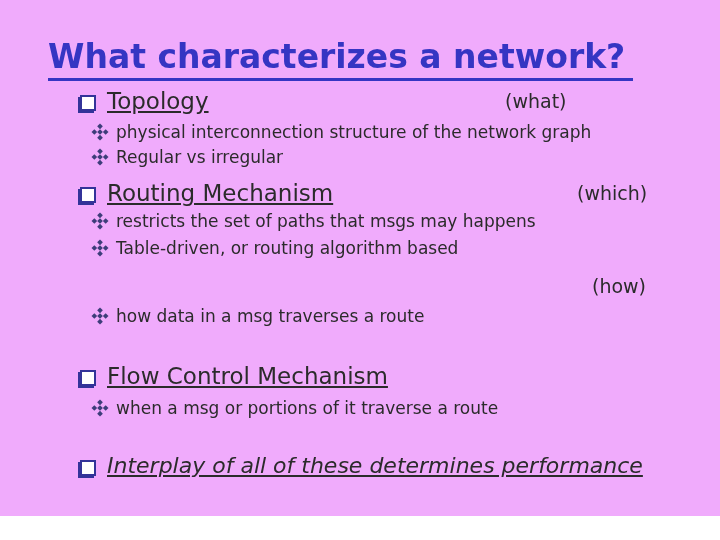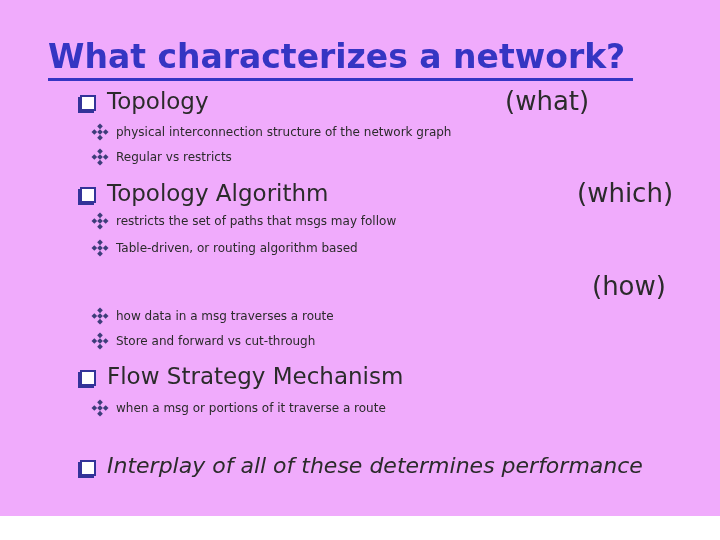--- a/index.html
+++ b/index.html
@@ -27,48 +27,49 @@
   
   .l1 {
     position: absolute;
     left: 78px;
     display: flex;
     align-items: flex-start;
     white-space: nowrap;
     font-size: 23px;
     line-height: 28px;
     color: #2b2b2b;
+    text-decoration: underline;
   }
   .l1 .label { margin-left: 11px; }
   .l1.italic .label { font-style: italic; font-size: 22px; text-align: right; }
   
   .sq {
     flex: 0 0 auto;
     width: 12px; height: 12px;
     margin-top: 8px; margin-left: 2px;
     border: 2px solid #333399;
     background: #ffffff;
     box-shadow: -2px 2px 0 #333399;
   }
   
   .paren {
     position: absolute;
-    font-size: 26px;
+    font-size: 19px;
     line-height: 28px;
     color: #2b2b2b;
     white-space: nowrap;
   }
   
   .l2 {
     position: absolute;
     left: 94px;
     display: flex;
     align-items: flex-start;
     white-space: nowrap;
-    font-size: 12px;
+    font-size: 17px;
     line-height: 22px;
     color: #2b2b2b;
   }
   .l2 .stext { margin-left: 14px; }
   
   .dm {
     flex: 0 0 auto;
     width: 4px; height: 4px;
     margin-top: 9px; margin-left: 4px;
     background: #3d3d7a;
@@ -88,50 +89,46 @@
     <span class="sq"></span>
     <span class="label">Topology</span>
   </div>
   <div class="paren" style="top:87px; left:505px">(what)</div>
   <div class="l2" style="top:121px">
     <span class="dm"></span>
     <span class="stext">physical interconnection structure of the network graph</span>
   </div>
   <div class="l2" style="top:146px">
     <span class="dm"></span>
-    <span class="stext">Regular vs restricts</span>
+    <span class="stext">Regular vs irregular</span>
   </div>
 
   <div class="l1" style="top:179px">
     <span class="sq"></span>
-    <span class="label">Topology Algorithm</span>
+    <span class="label">Routing Mechanism</span>
   </div>
   <div class="paren" style="top:179px; left:577px">(which)</div>
   <div class="l2" style="top:210px">
     <span class="dm"></span>
-    <span class="stext">restricts the set of paths that msgs may follow</span>
+    <span class="stext">restricts the set of paths that msgs may happens</span>
   </div>
   <div class="l2" style="top:237px">
     <span class="dm"></span>
     <span class="stext">Table-driven, or routing algorithm based</span>
   </div>
 
   <div class="paren" style="top:272px; left:592px">(how)</div>
   <div class="l2" style="top:305px">
     <span class="dm"></span>
     <span class="stext">how data in a msg traverses a route</span>
   </div>
-  <div class="l2" style="top:330px">
-    <span class="dm"></span>
-    <span class="stext">Store and forward vs cut-through</span>
-  </div>
 
   <div class="l1" style="top:362px">
     <span class="sq"></span>
-    <span class="label">Flow Strategy Mechanism</span>
+    <span class="label">Flow Control Mechanism</span>
   </div>
   <div class="l2" style="top:397px">
     <span class="dm"></span>
     <span class="stext">when a msg or portions of it traverse a route</span>
   </div>
 
   <div class="l1 italic" style="top:452px">
     <span class="sq"></span>
     <span class="label">Interplay of all of these determines performance</span>
   </div>

